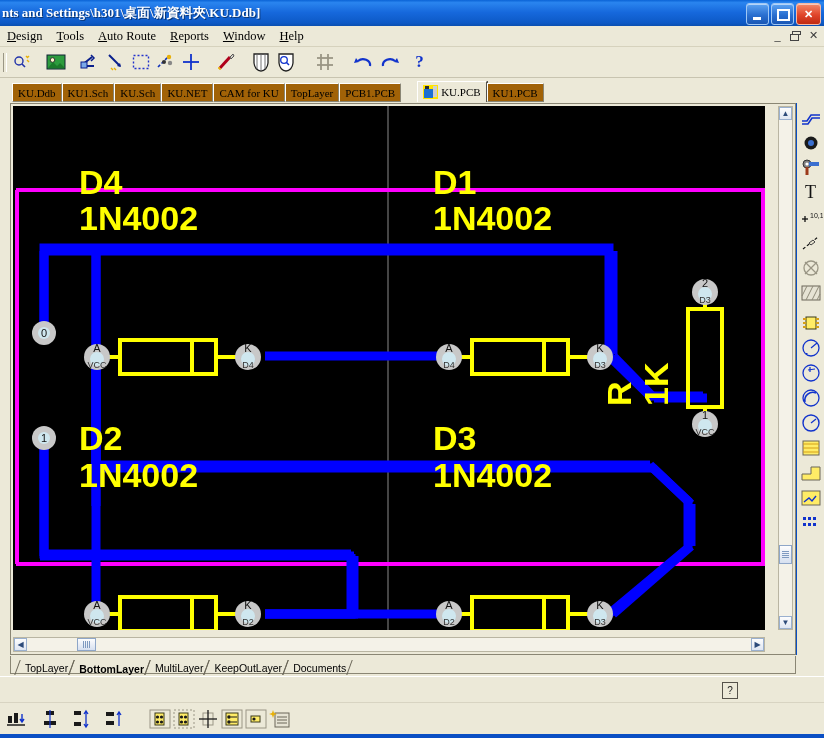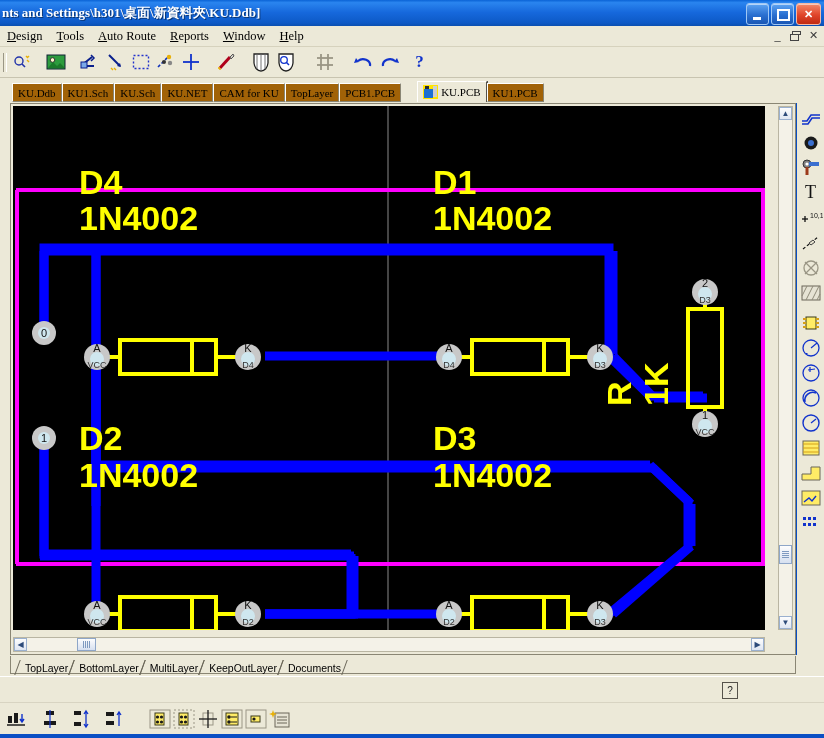--- a/index.html
+++ b/index.html
@@ -95,21 +95,21 @@
   .layerbar{
     position:absolute;left:10px;top:656px;width:786px;height:18px;background:#ece9d8;
     border-left:1px solid #8a8674;border-right:1px solid #8a8674;border-bottom:1px solid #8a8674;
     box-sizing:border-box;display:flex;align-items:center;padding-left:6px;
   }
   .ltab{position:relative;height:15px;display:flex;align-items:center;
     font-family:"Liberation Sans",sans-serif;font-size:10.5px;color:#000;
     padding:0 4px 0 8px;margin-right:-1px;margin-top:6px;}
   .ltab .sl{position:absolute;left:0;top:0;width:7px;height:15px;border-left:1px solid #6a6658;transform:skewX(-20deg);}
   .ltab .sr{position:absolute;right:0;top:0;width:7px;height:15px;border-right:1px solid #6a6658;transform:skewX(-20deg);}
-  .ltab.active{font-weight:normal;}
+  .ltab.active{font-weight:bold;align-items:flex-end;}
 
   
   .statusstrip{position:absolute;left:0;top:676px;width:824px;height:26px;background:#ece9d8;border-top:1px solid #fff;}
   .bottombar{position:absolute;left:0;top:702px;width:824px;height:32px;background:#ece9d8;
     display:flex;align-items:center;border-top:1px solid #d8d4c2;}
   .bluefoot{position:absolute;left:0;bottom:0;width:824px;height:4px;background:#0a4fc4;}
   .bb-ico{width:24px;height:22px;display:flex;align-items:center;justify-content:center;}
 
   
   .rtool{

